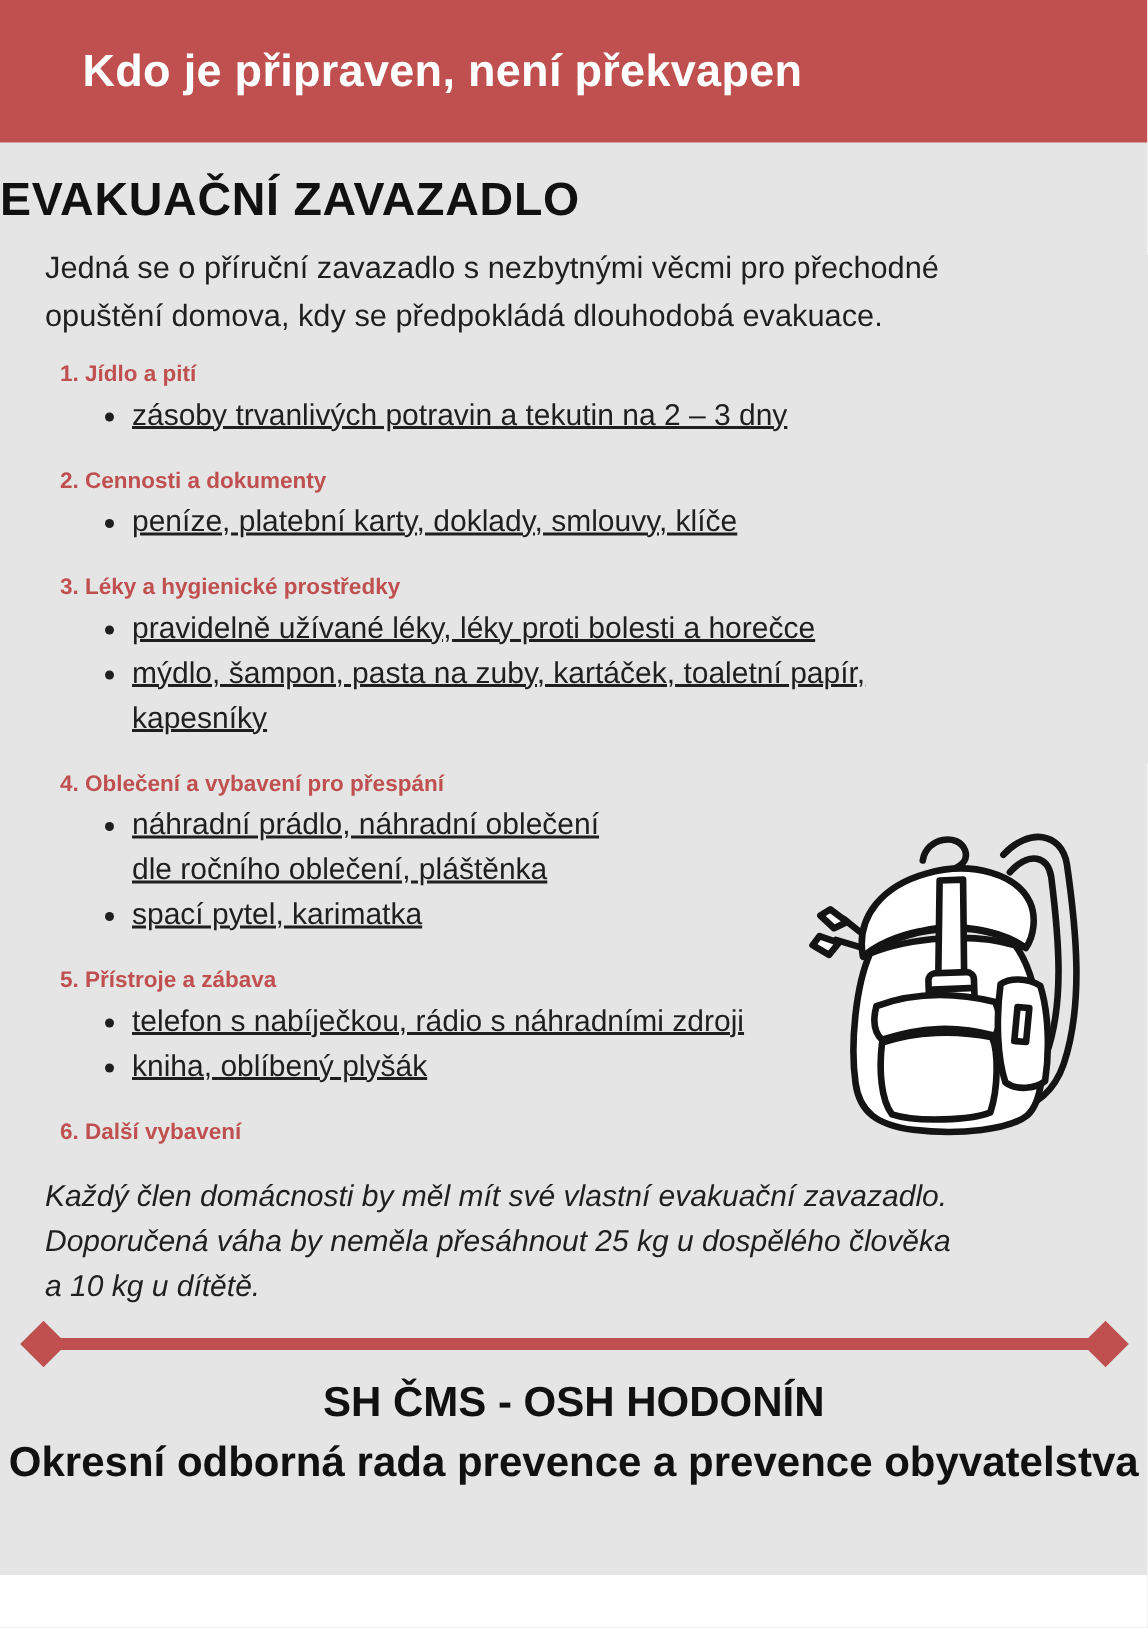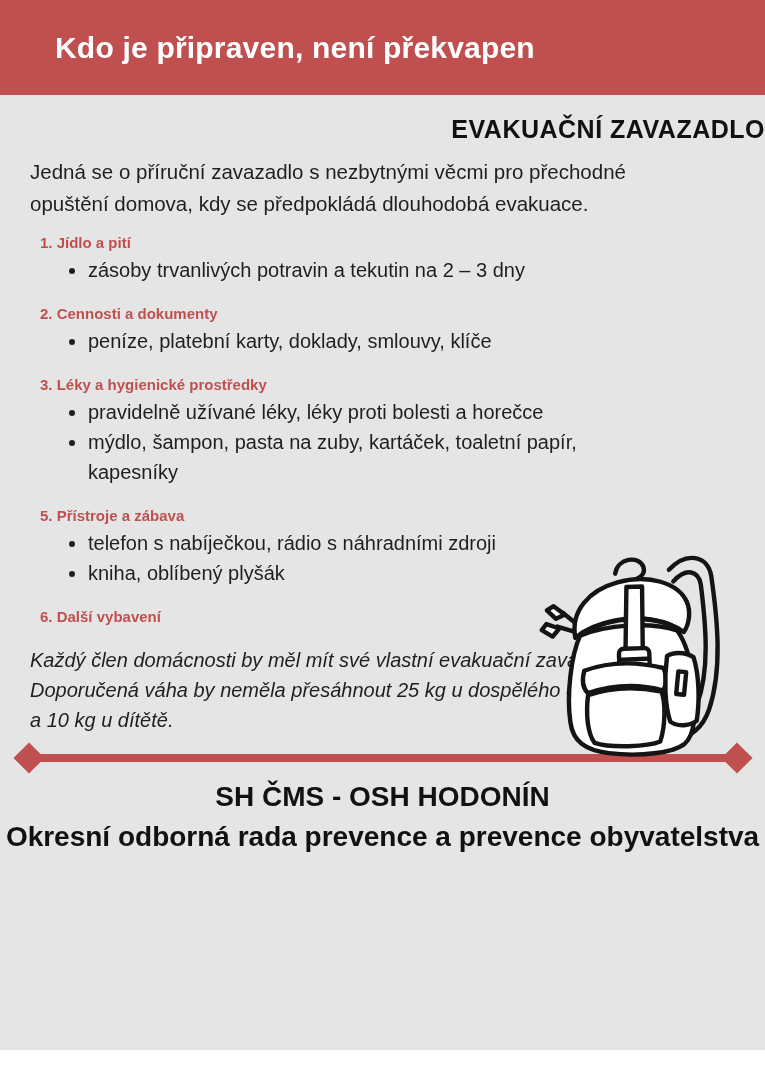--- a/index.html
+++ b/index.html
@@ -10,35 +10,35 @@
     font-family:"Liberation Sans", sans-serif;
   }
   
   .banner{
     height:95px;background:var(--accent);display:flex;align-items:center;
     padding-left:55px;box-sizing:border-box;
   }
   .banner-text{color:#ffffff;font-size:30px;font-weight:bold;letter-spacing:.2px;}
   
   .doc-title{
-    margin:20px 0 0 0;text-align:right;font-size:25px;font-weight:800;
+    margin:20px 0 0 0;text-align:left;font-size:31px;font-weight:800;
     letter-spacing:.5px;color:#111;
   }
   
   .intro{
     margin:12px 30px 0 30px;font-size:20.5px;line-height:1.55;
     white-space:pre-line;
   }
   
   .sections{margin:14px 40px 0 40px;}
   .section{margin-bottom:20px;}
   .section-title{
     margin:0 0 4px 0;font-size:15px;font-weight:bold;color:var(--accent);
   }
-  .section ul{margin:0;padding:0 0 0 48px;list-style:disc;}
+  .section ul{margin:0;padding:0 0 0 48px;list-style:disc;text-decoration:underline;}
   .section li{
     font-size:20px;line-height:1.5;white-space:pre-line;margin:0;
   }
   
   .backpack{
     position:absolute;left:525px;top:545px;width:235px;height:220px;
   }
   
   .note{
     margin:16px 30px 0 30px;text-align:left;font-style:italic;
@@ -91,20 +91,28 @@
 
     <div class="section">
       <h2 class="section-title">3. Léky a hygienické prostředky</h2>
       <ul>
         <li>pravidelně užívané léky, léky proti bolesti a horečce</li>
         <li>mýdlo, šampon, pasta na zuby, kartáček, toaletní papír,
 kapesníky</li>
       </ul>
     </div>
 
+    <div class="section">
+      <h2 class="section-title">4. Oblečení a vybavení pro přespání</h2>
+      <ul>
+        <li>náhradní prádlo, náhradní oblečení
+dle ročního oblečení, pláštěnka</li>
+        <li>spací pytel, karimatka</li>
+      </ul>
+    </div>
 
     <div class="section">
       <h2 class="section-title">5. Přístroje a zábava</h2>
       <ul>
         <li>telefon s nabíječkou, rádio s náhradními zdroji</li>
         <li>kniha, oblíbený plyšák</li>
       </ul>
     </div>
 
     <div class="section">

